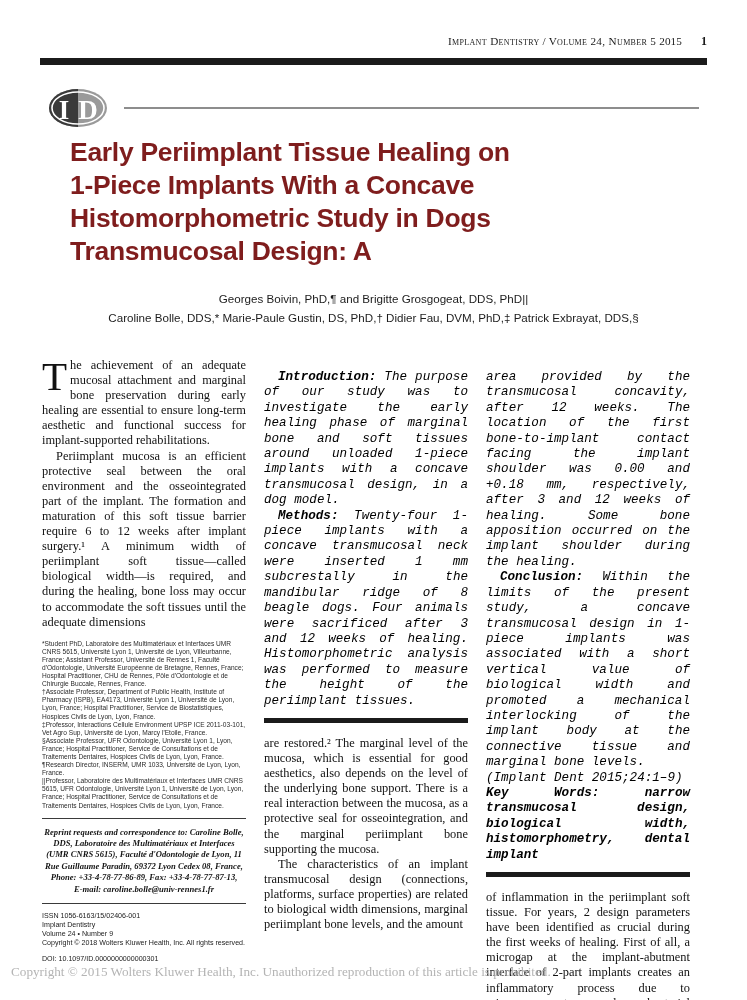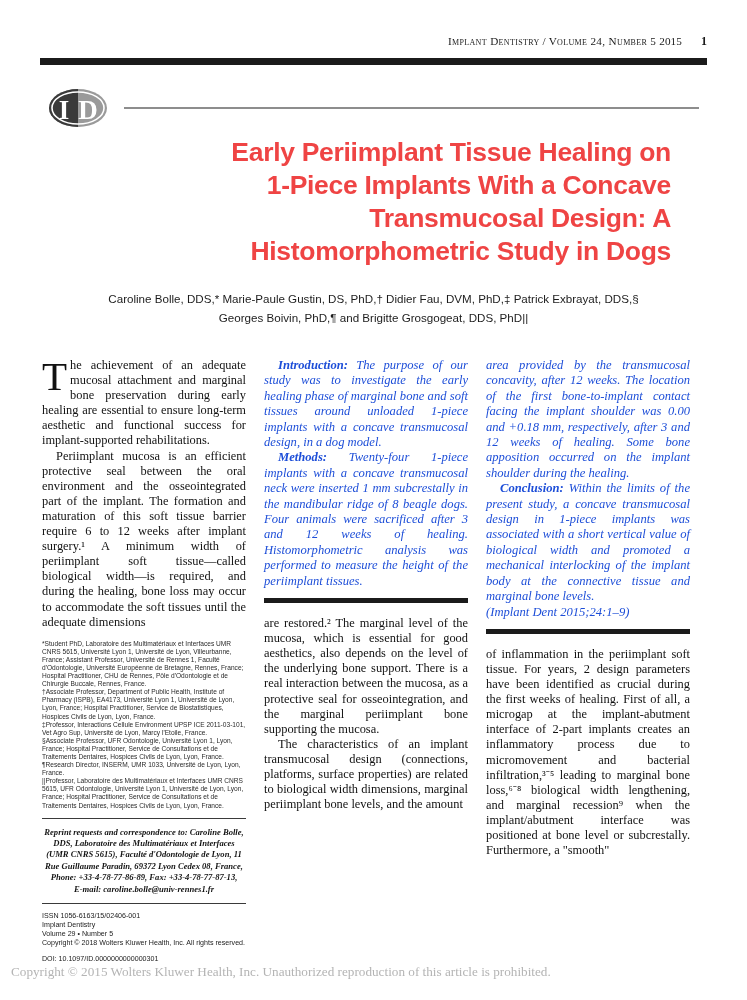--- a/index.html
+++ b/index.html
@@ -74,28 +74,28 @@
     top: 19px;
     height: 2px;
     background: #8d8d8d;
   }
 
   
   .title {
     position: absolute;
     top: 136px;
     left: 70px;
-    right: 76px;
-    text-align: right;
+    right: 68px;
+    text-align: left;
     font-family: "Liberation Sans", sans-serif;
     font-weight: bold;
     font-size: 26.5px;
     line-height: 33px;
     letter-spacing: -0.3px;
-    color: #ef4444;
+    color: #7f1d1d;
   }
 
   
   .authors {
     position: absolute;
     top: 289px;
     left: 62px;
     right: 62px;
     text-align: center;
     font-family: "Liberation Sans", sans-serif;
@@ -139,26 +139,27 @@
     float: left;
     font-family: "Liberation Serif", serif;
     font-size: 41px;
     line-height: 33px;
     font-weight: normal;
     padding: 1px 3px 0 0;
     margin-top: 1px;
   }
 
   .abstract {
-    font-family: Liberation Serif, serif;
+    font-family: Liberation Mono, monospace;
     font-style: italic;
     font-size: 12.6px;
     line-height: 15.4px;
     text-align: justify;
-    color: #1d4ed8;
+    color: #000000;
+    margin-top: 12px;
   }
   .abstract p { margin: 0; }
   .abstract p.ind { text-indent: 14px; }
   .abstract b { font-weight: bold; font-style: italic; }
 
   .abs-rule {
     height: 5px;
     background: #1b1b1b;
     margin: 9px 0 13px 0;
   }
@@ -232,27 +233,27 @@
       <ellipse cx="30" cy="20" rx="26" ry="16" fill="none" stroke="#ffffff" stroke-width="1.6"></ellipse>
       <text x="16" y="31" font-family="Liberation Serif, serif" font-size="27" font-weight="bold" fill="#ffffff" text-anchor="middle">I</text>
       <text x="40" y="31" font-family="Liberation Serif, serif" font-size="27" font-weight="bold" fill="#ffffff" text-anchor="middle">D</text>
     </svg>
     <div class="logo-thinrule"></div>
   </div>
 
   <div class="title">
     <div>Early Periimplant Tissue Healing on</div>
     <div>1-Piece Implants With a Concave</div>
+    <div>Histomorphometric Study in Dogs</div>
     <div>Transmucosal Design: A</div>
-    <div>Histomorphometric Study in Dogs</div>
   </div>
 
   <div class="authors">
+    <div>Georges Boivin, PhD,¶ and Brigitte Grosgogeat, DDS, PhD||</div>
     <div>Caroline Bolle, DDS,* Marie-Paule Gustin, DS, PhD,† Didier Fau, DVM, PhD,‡ Patrick Exbrayat, DDS,§</div>
-    <div>Georges Boivin, PhD,¶ and Brigitte Grosgogeat, DDS, PhD||</div>
   </div>
 
   <div class="cols">
 
     <div class="col col1">
       <div class="body-text">
         <p class="dropcap-para"><span class="dropcap">T</span><span>he achievement of an adequate mucosal attachment and marginal bone preservation during early healing are essential to ensure long-term aesthetic and functional success for implant-supported rehabilitations.</span></p>
         <p class="ind">Periimplant mucosa is an efficient protective seal between the oral environment and the osseointegrated part of the implant. The formation and maturation of this soft tissue barrier require 6 to 12 weeks after implant surgery.¹ A minimum width of periimplant soft tissue—called biological width—is required, and during the healing, bone loss may occur to accommodate the soft tissues until the adequate dimensions</p>
       </div>
 
@@ -274,21 +275,21 @@
         <p>Rue Guillaume Paradin, 69372 Lyon Cedex 08, France,</p>
         <p>Phone: +33-4-78-77-86-89, Fax: +33-4-78-77-87-13,</p>
         <p>E-mail: caroline.bolle@univ-rennes1.fr</p>
       </div>
 
       <div class="hair-rule"></div>
 
       <div class="issn">
         <p>ISSN 1056-6163/15/02406-001</p>
         <p>Implant Dentistry</p>
-        <p>Volume 29  •  Number 5</p>
+        <p>Volume 24  •  Number 9</p>
         <p>Copyright © 2018 Wolters Kluwer Health, Inc. All rights reserved.</p>
         <p class="gap">DOI: 10.1097/ID.0000000000000301</p>
       </div>
     </div>
 
     <div class="col col2">
       <div class="abstract">
         <p class="ind"><b>Introduction:</b><span> The purpose of our study was to investigate the early healing phase of marginal bone and soft tissues around unloaded 1-piece implants with a concave transmucosal design, in a dog model.</span></p>
         <p class="ind"><b>Methods:</b><span> Twenty-four 1-piece implants with a concave transmucosal neck were inserted 1 mm subcrestally in the mandibular ridge of 8 beagle dogs. Four animals were sacrificed after 3 and 12 weeks of healing. Histomorphometric analysis was performed to measure the height of the periimplant tissues.</span></p>
       </div>
@@ -297,20 +298,21 @@
         <p>are restored.² The marginal level of the mucosa, which is essential for good aesthetics, also depends on the level of the underlying bone support. There is a real interaction between the mucosa, as a protective seal for osseointegration, and the marginal periimplant bone supporting the mucosa.</p>
         <p class="ind">The characteristics of an implant transmucosal design (connections, platforms, surface properties) are related to biological width dimensions, marginal periimplant bone levels, and the amount</p>
       </div>
     </div>
 
     <div class="col col3">
       <div class="abstract">
         <p>area provided by the transmucosal concavity, after 12 weeks. The location of the first bone-to-implant contact facing the implant shoulder was 0.00 and +0.18 mm, respectively, after 3 and 12 weeks of healing. Some bone apposition occurred on the implant shoulder during the healing.</p>
         <p class="ind"><b>Conclusion:</b><span> Within the limits of the present study, a concave transmucosal design in 1-piece implants was associated with a short vertical value of biological width and promoted a mechanical interlocking of the implant body at the connective tissue and marginal bone levels.</span></p>
         <p>(Implant Dent 2015;24:1–9)</p>
+        <p><b>Key Words:</b><b> narrow transmucosal design, biological width, histomorphometry, dental implant</b></p>
       </div>
       <div class="abs-rule"></div>
       <div class="body-text">
         <p>of inflammation in the periimplant soft tissue. For years, 2 design parameters have been identified as crucial during the first weeks of healing. First of all, a microgap at the implant-abutment interface of 2-part implants creates an inflammatory process due to micromovement and bacterial infiltration,³⁻⁵ leading to marginal bone loss,⁶⁻⁸ biological width lengthening, and marginal recession⁹ when the implant/abutment interface was positioned at bone level or subcrestally. Furthermore, a "smooth"</p>
       </div>
     </div>
 
   </div>
 
   <div class="footer">Copyright © 2015 Wolters Kluwer Health, Inc. Unauthorized reproduction of this article is prohibited.</div>

